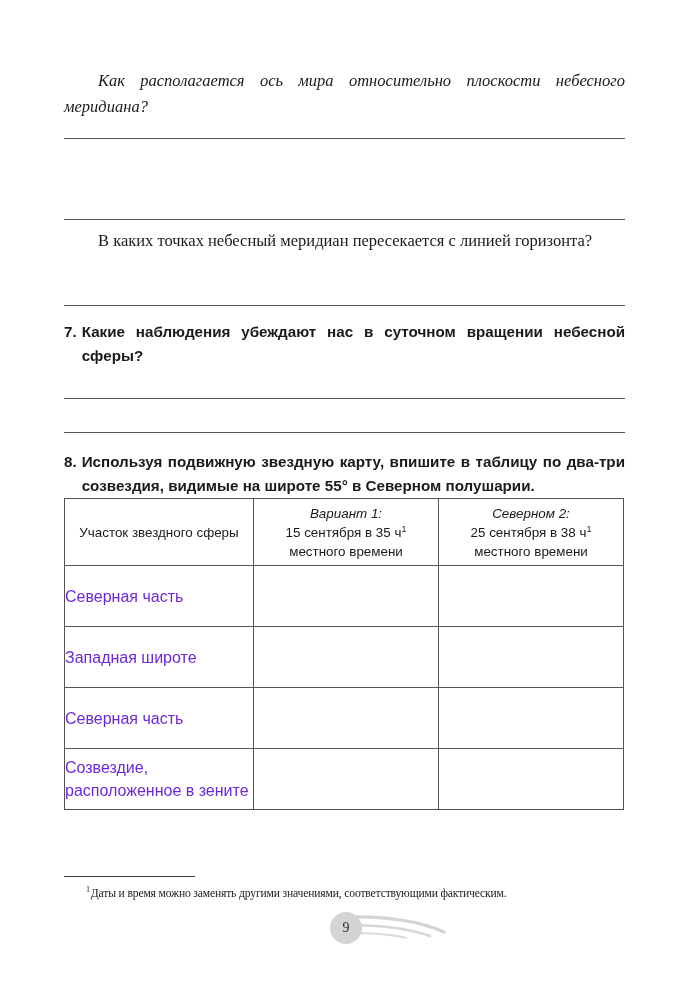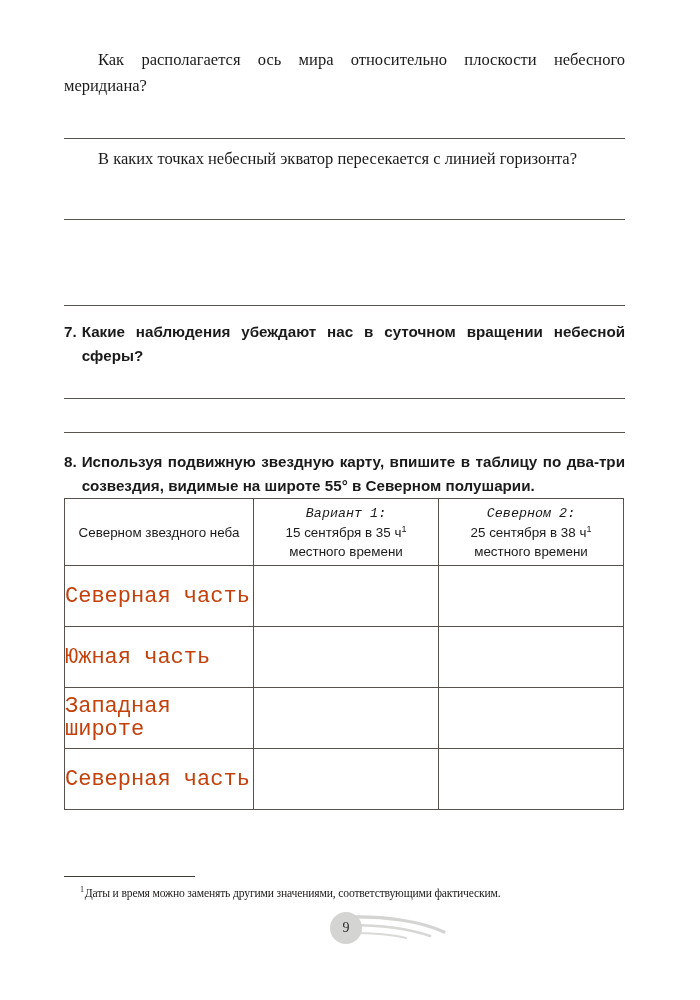--- a/index.html
+++ b/index.html
@@ -92,50 +92,50 @@
     height: 66px;
     text-align: center;
     font-family: "Liberation Sans", sans-serif;
     font-size: 13.4px;
     line-height: 19px;
     padding: 4px 8px;
     color: #1a1a1a;
   }
   .hdr-cell .var-label {
     font-style: italic;
-    font-family: Liberation Mono, monospace;
+    font-family: Liberation Sans, sans-serif;
   }
   .hdr-cell sup {
     font-size: 9px;
     vertical-align: super;
     line-height: 0;
   }
 
   .row-label {
     height: 60px;
-    font-family: Liberation Mono, monospace;
-    font-size: 22px;
+    font-family: Liberation Sans, sans-serif;
+    font-size: 16px;
     line-height: 23px;
     padding: 4px 10px;
-    color: #c2410c;
+    color: #6d28d9;
   }
   .row-blank { height: 60px; }
 
   
   .fn-rule {
     position: absolute;
     left: 64px;
     top: 876px;
     width: 131px;
     height: 0;
     border-top: 1.8px solid #3d3a37;
   }
   .fn-text {
     position: absolute;
-    left: 80px;
+    left: 86px;
     top: 886px;
     width: 540px;
     font-family: "Liberation Serif", serif;
     font-size: 11.6px;
     line-height: 15px;
     color: #23201e;
     letter-spacing: -0.15px;
   }
   .fn-text sup {
     font-size: 8px;
@@ -173,32 +173,32 @@
     top: 0;
     width: 110px;
     height: 44px;
   }
 </style>
 </head>
 <body>
 
 <div class="page">
 
-  <div class="q-serif" style="top:47px;">
+  <div class="q-serif" style="top:68px;font-style:italic;">
     <span>Как располагается ось мира относительно плоскости небесного меридиана?</span>
   </div>
 
   <div class="rule" style="top:138px;"></div>
 
-  <div class="q-serif" style="top:146px;">
-    <span>В каких точках небесный экватор пересекается с линией горизонта?</span>
-  </div>
 
   <div class="rule" style="top:219px;"></div>
 
+  <div class="q-serif" style="top:228px;">
+    <span>В каких точках небесный меридиан пересекается с линией горизонта?</span>
+  </div>
 
   <div class="rule" style="top:305px;"></div>
 
   <div class="q-num" style="top:320px;">
     <span class="num">7.</span>
     <span class="body">Какие наблюдения убеждают нас в суточном вращении небесной сферы?</span>
   </div>
 
   <div class="rule" style="top:398px;"></div>
   <div class="rule" style="top:432px;"></div>
@@ -210,21 +210,21 @@
 
   <table class="tbl">
     <colgroup>
       <col class="col-a">
         <col class="col-b">
         <col class="col-c">
     </colgroup>
     <tbody>
       <tr>
         <td class="hdr-cell">
-          <span>Северном звездного неба</span>
+          <span>Участок звездного сферы</span>
         </td>
         <td class="hdr-cell">
           <span class="var-label">Вариант 1:</span><br>
           <span>15 сентября в 35 ч</span><sup>1</sup><br>
           <span>местного времени</span>
         </td>
         <td class="hdr-cell">
           <span class="var-label">Северном 2:</span><br>
           <span>25 сентября в 38 ч</span><sup>1</sup><br>
           <span>местного времени</span>
@@ -236,31 +236,20 @@
           <span>Северная часть</span>
         </td>
         <td class="row-blank">
           <span></span>
         </td>
         <td class="row-blank">
           <span></span>
         </td>
       </tr>
 
-      <tr>
-        <td class="row-label">
-          <span>Южная часть</span>
-        </td>
-        <td class="row-blank">
-          <span></span>
-        </td>
-        <td class="row-blank">
-          <span></span>
-        </td>
-      </tr>
 
       <tr>
         <td class="row-label">
           <span>Западная широте</span>
         </td>
         <td class="row-blank">
           <span></span>
         </td>
         <td class="row-blank">
           <span></span>
@@ -272,20 +261,31 @@
           <span>Северная часть</span>
         </td>
         <td class="row-blank">
           <span></span>
         </td>
         <td class="row-blank">
           <span></span>
         </td>
       </tr>
 
+      <tr>
+        <td class="row-label">
+          <span>Созвездие, расположенное в зените</span>
+        </td>
+        <td class="row-blank">
+          <span></span>
+        </td>
+        <td class="row-blank">
+          <span></span>
+        </td>
+      </tr>
     </tbody>
   </table>
 
   <div class="fn-rule"></div>
   <div class="fn-text">
     <sup>1</sup><span>Даты и время можно заменять другими значениями, соответствующими фактическим.</span>
   </div>
 
   <div class="pagenum-wrap">
     <svg class="swoosh" viewBox="0 0 110 44">

